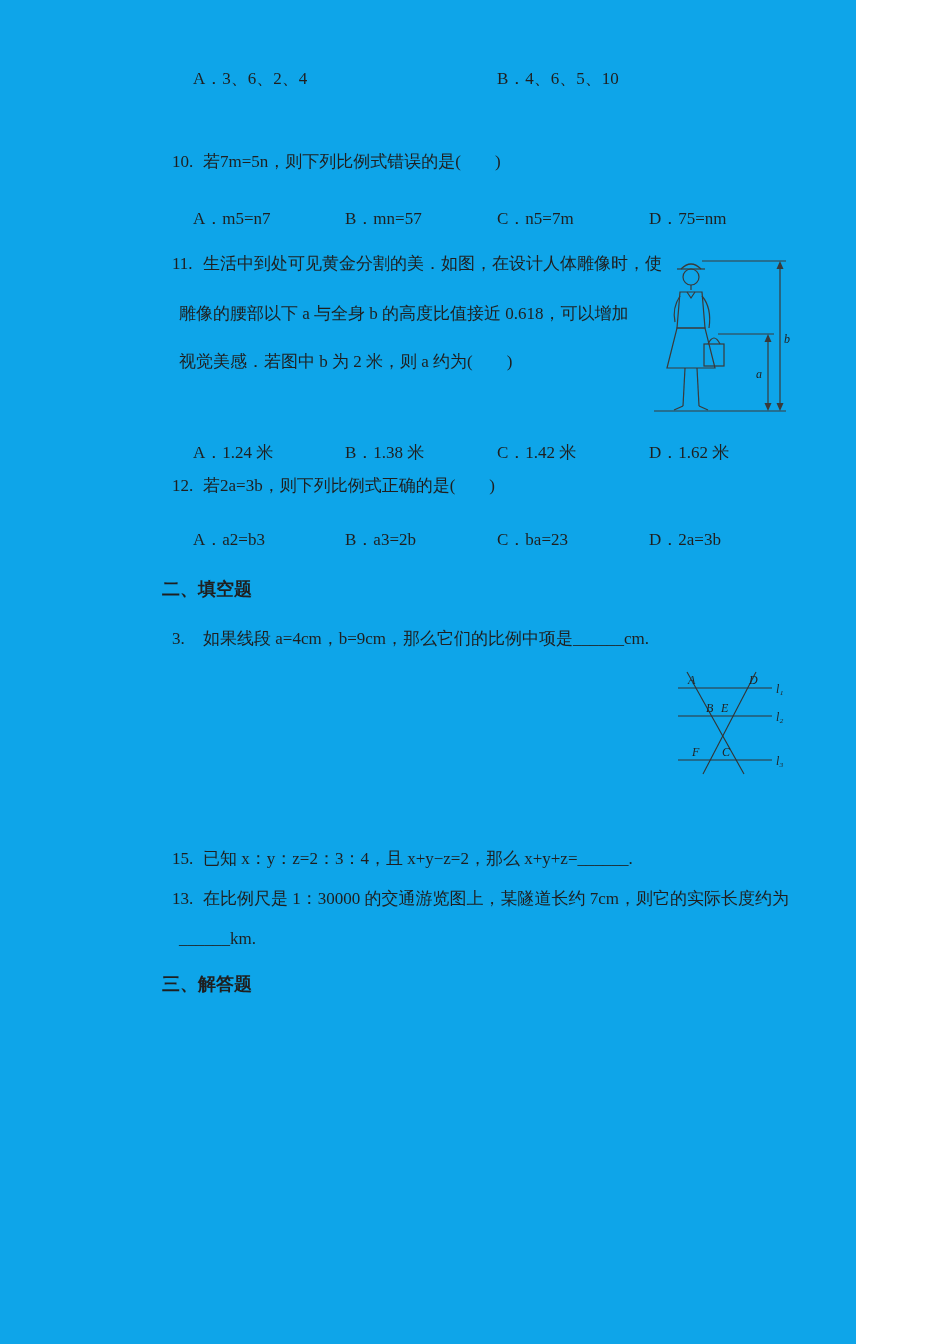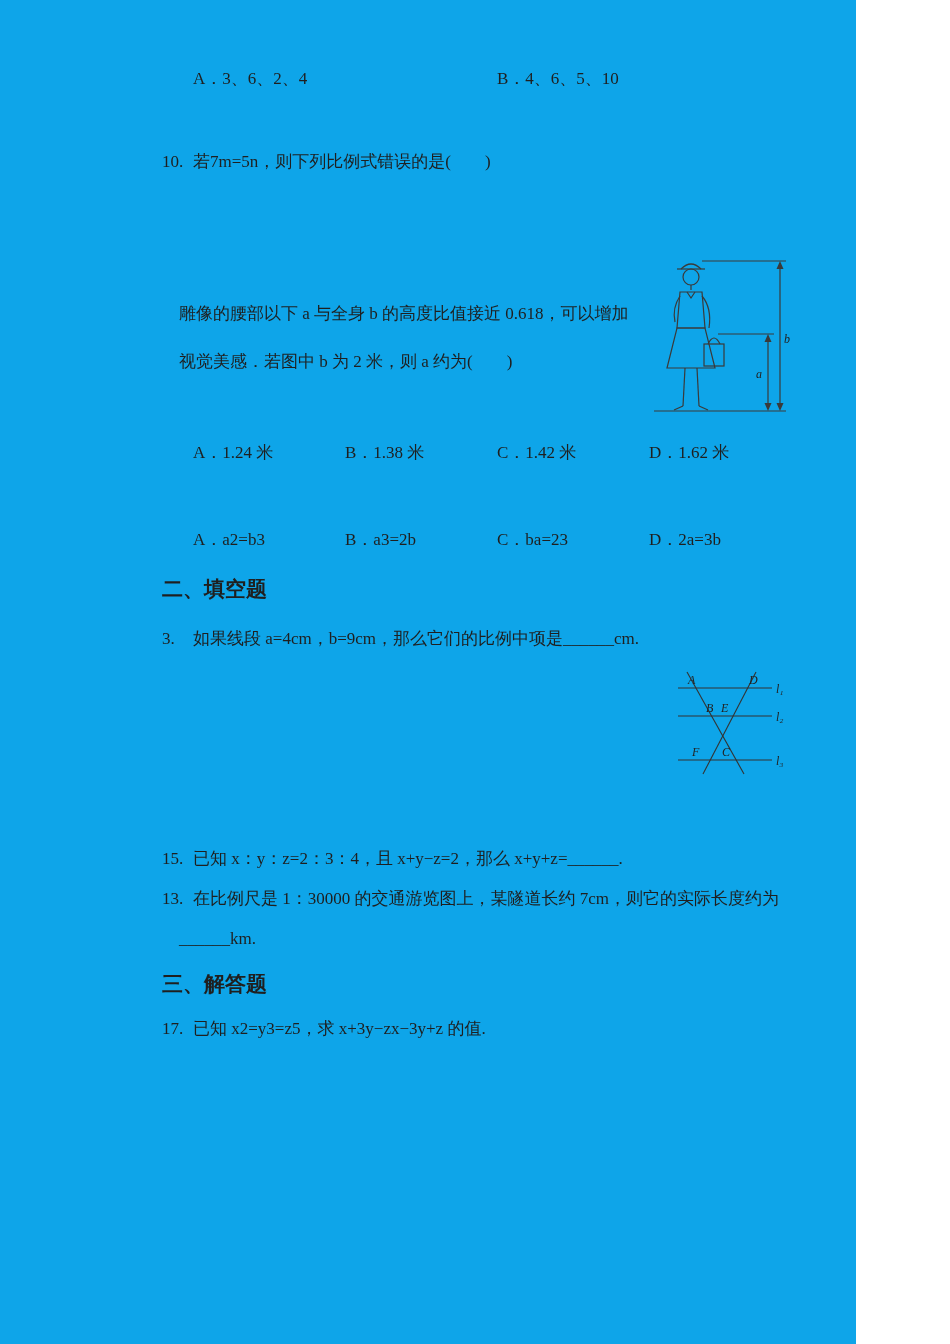--- a/index.html
+++ b/index.html
@@ -12,29 +12,29 @@
   .page {
     position: relative;
     width: 856px; height: 1344px;
     background: #0ea5e9;
     overflow: hidden;
     font-size: 17px;
   }
   .abs { position: absolute; white-space: nowrap; line-height: 26px; }
   .qline { left: 162px; }
   .qline.indent { left: 179px; }
-  .qnum { display: inline-block; width: 31px; }
+  .qnum { display: inline-block; width: 31px; margin-left: 10px; }
   .optrow { left: 193px; }
   .optrow .opt { display: inline-block; width: 152px; }
   .optrow.two .opt { width: 304px; }
   .section {
     left: 162px;
     font-family: "Liberation Sans", "DejaVu Sans", sans-serif;
     font-weight: 700;
-    font-size: 21px;
+    font-size: 18px;
   }
   .fig { position: absolute; }
   svg text {
     font-family: "Liberation Serif", "DejaVu Serif", serif;
     font-style: italic;
     font-size: 12px;
     fill: #222222;
     stroke: none;
   }
 </style>
@@ -43,21 +43,27 @@
 
 <div class="page">
 
   <div class="abs optrow two" style="top:66px">
     <span class="opt">A．3、6、2、4</span><span class="opt">B．4、6、5、10</span>
   </div>
 
   <div class="abs qline" style="top:149px">
     <span class="qnum">10.</span><span>若7m=5n，则下列比例式错误的是(　　)</span>
   </div>
+  <div class="abs optrow" style="top:206px">
+    <span class="opt">A．m5=n7</span><span class="opt">B．mn=57</span><span class="opt">C．n5=7m</span><span class="opt">D．75=nm</span>
+  </div>
 
+  <div class="abs qline" style="top:251px">
+    <span class="qnum">11.</span><span>生活中到处可见黄金分割的美．如图，在设计人体雕像时，使</span>
+  </div>
   <div class="abs qline indent" style="top:301px">
     <span>雕像的腰部以下 a 与全身 b 的高度比值接近 0.618，可以增加</span>
   </div>
   <div class="abs qline indent" style="top:349px">
     <span>视觉美感．若图中 b 为 2 米，则 a 约为(　　)</span>
   </div>
 
   <svg class="fig" style="top:256px;left:646px" width="148" height="162" viewBox="0 0 148 162">
     <g stroke="#3a3a3a" stroke-width="1.2" fill="none">
 
@@ -91,20 +97,23 @@
       <polygon points="122,155 118.5,147 125.5,147"></polygon>
     </g>
     <text x="138" y="87">b</text>
     <text x="110" y="122">a</text>
   </svg>
 
   <div class="abs optrow" style="top:440px">
     <span class="opt">A．1.24 米</span><span class="opt">B．1.38 米</span><span class="opt">C．1.42 米</span><span class="opt">D．1.62 米</span>
   </div>
 
+  <div class="abs qline" style="top:473px">
+    <span class="qnum">12.</span><span>若2a=3b，则下列比例式正确的是(　　)</span>
+  </div>
   <div class="abs optrow" style="top:527px">
     <span class="opt">A．a2=b3</span><span class="opt">B．a3=2b</span><span class="opt">C．ba=23</span><span class="opt">D．2a=3b</span>
   </div>
 
   <div class="abs section" style="top:576px">二、填空题</div>
 
   <div class="abs qline" style="top:626px">
     <span class="qnum">3.</span><span>如果线段 a=4cm，b=9cm，那么它们的比例中项是______cm.</span>
   </div>
 
@@ -134,17 +143,14 @@
 
   <div class="abs qline" style="top:886px">
     <span class="qnum">13.</span><span>在比例尺是 1：30000 的交通游览图上，某隧道长约 7cm，则它的实际长度约为</span>
   </div>
   <div class="abs qline indent" style="top:926px">
     <span>______km.</span>
   </div>
 
   <div class="abs section" style="top:971px">三、解答题</div>
 
-  <div class="abs qline" style="top:1016px">
-    <span class="qnum">17.</span><span>已知 x2=y3=z5，求 x+3y−zx−3y+z 的值.</span>
-  </div>
 
 </div>
 
 </body></html>

